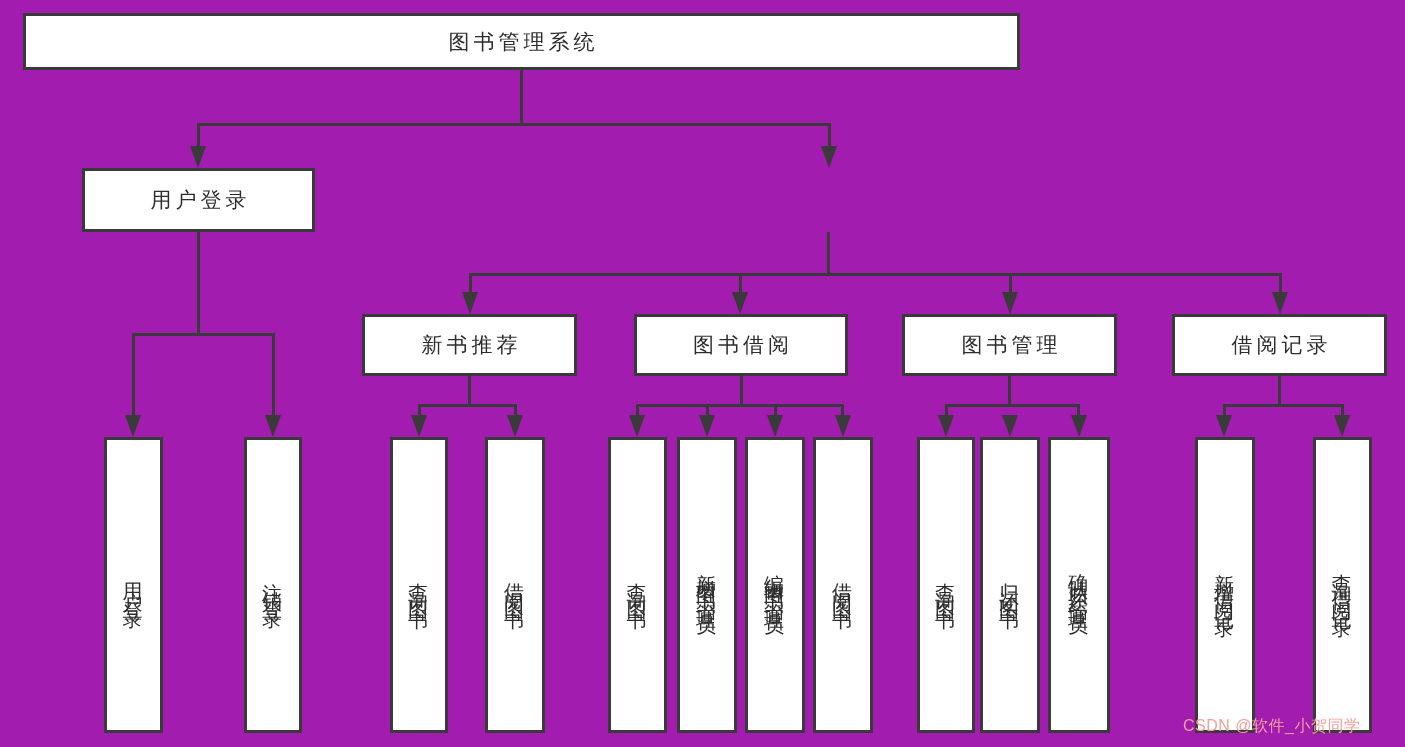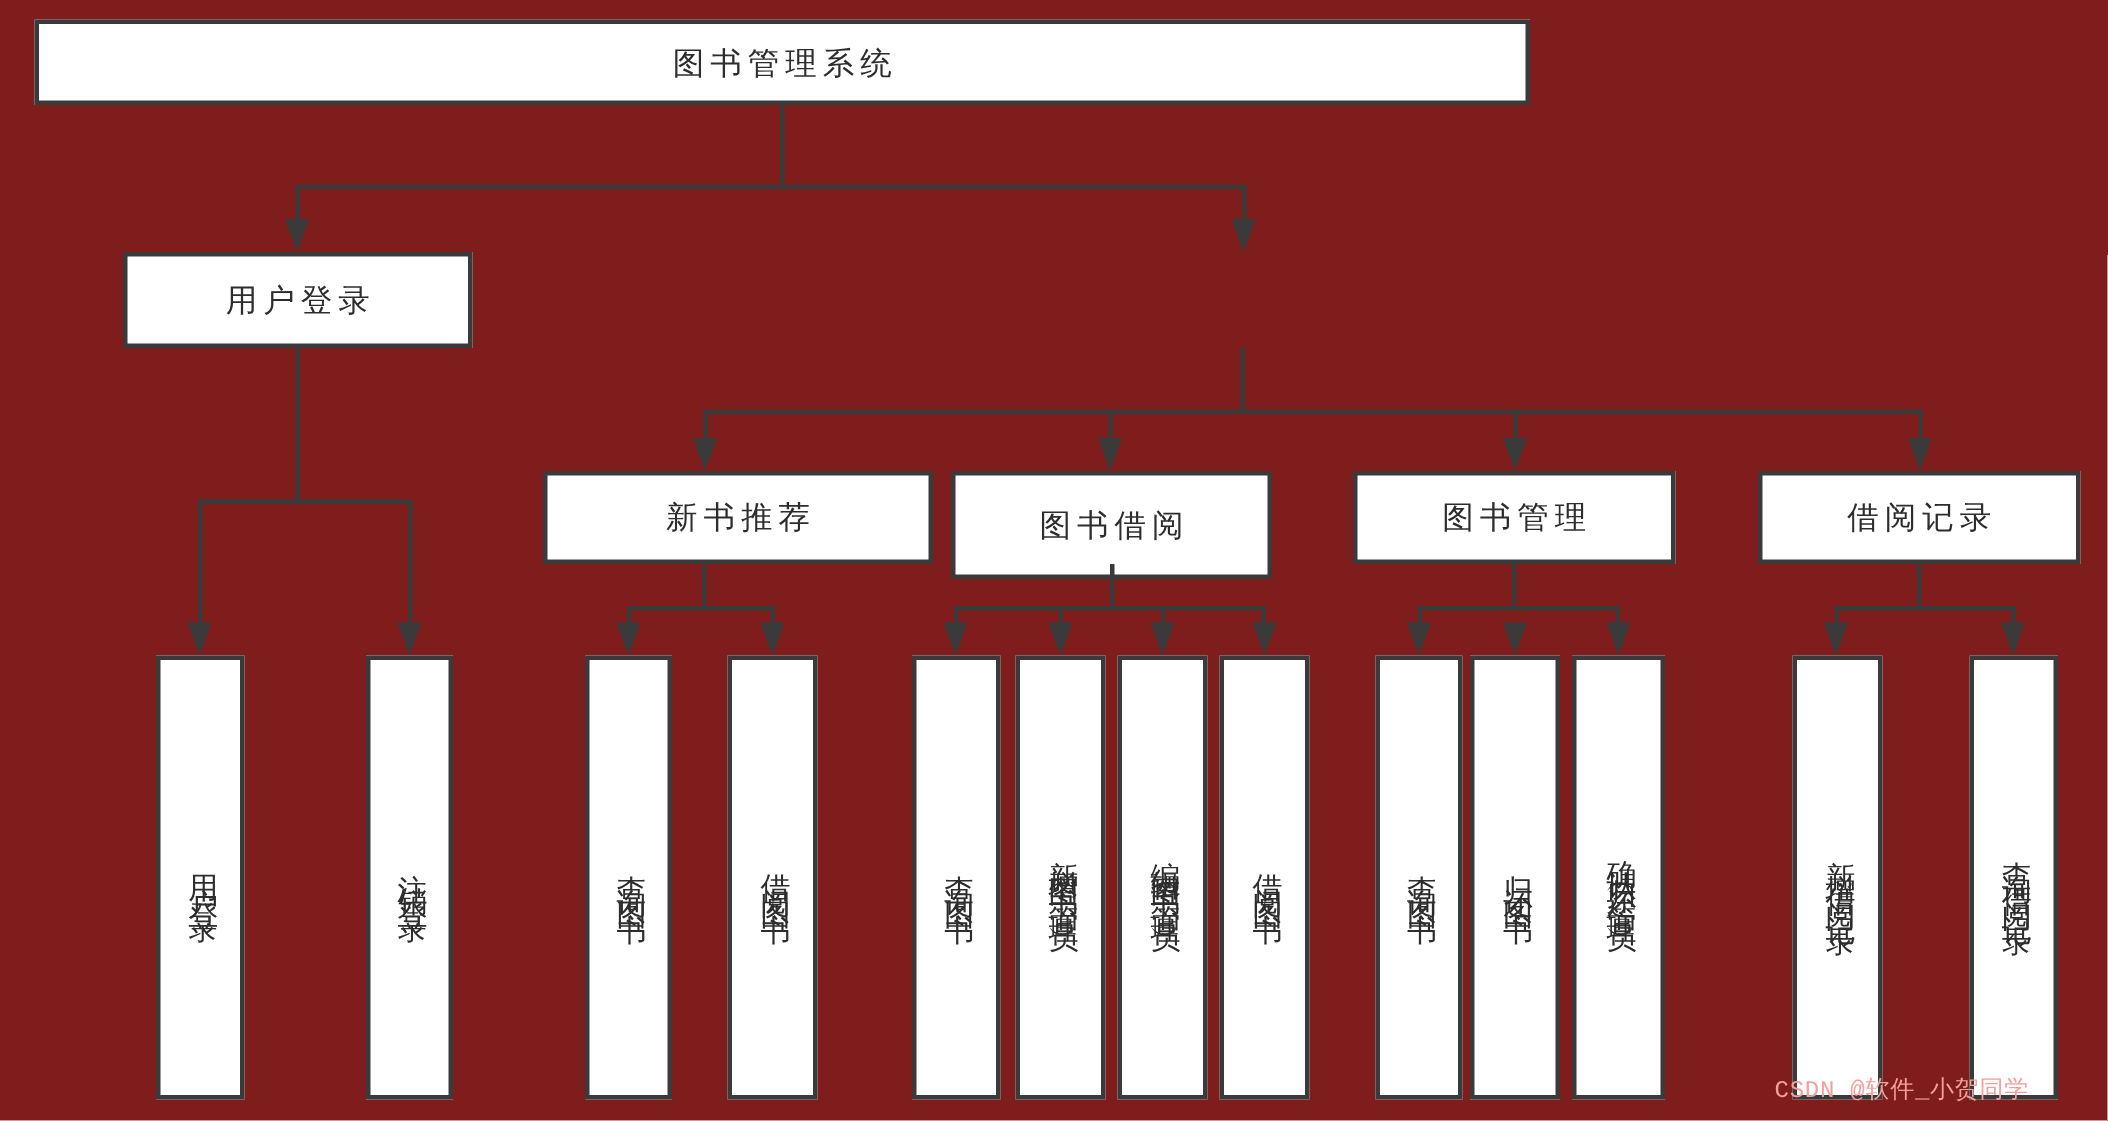--- a/index.html
+++ b/index.html
@@ -1,21 +1,21 @@
 <!DOCTYPE html>
 <html><head>
 <meta charset="utf-8">
 <style>
   html, body { margin: 0; padding: 0; background: #ffffff; }
   .canvas {
     position: relative;
     width: 1405px;
     height: 747px;
-    background: #7f1d1d;
-    font-family: Liberation Mono, monospace;
+    background: #a21caf;
+    font-family: Liberation Sans, sans-serif;
     color: #2d2d2d;
     overflow: hidden;
   }
   .hbox {
     position: absolute;
     box-sizing: border-box;
     border: 3px solid #3a3a3a;
     background: #ffffff;
     display: flex;
     align-items: center;
@@ -95,24 +95,24 @@
   <div class="hline" style="left:469px; top:273px; width:813px;"></div>
   <div class="vline" style="left:469px; top:273px; height:22px;"></div>
   <div class="vline" style="left:739px; top:273px; height:22px;"></div>
   <div class="vline" style="left:1009px; top:273px; height:22px;"></div>
   <div class="vline" style="left:1279px; top:273px; height:22px;"></div>
   <div class="arrow" style="left:462px; top:292px;"></div>
   <div class="arrow" style="left:732px; top:292px;"></div>
   <div class="arrow" style="left:1002px; top:292px;"></div>
   <div class="arrow" style="left:1272px; top:292px;"></div>
 
-  <div class="hbox" style="left:362px; top:314px; width:260px; height:62px;">
+  <div class="hbox" style="left:362px; top:314px; width:215px; height:62px;">
     <span>新书推荐</span>
   </div>
-  <div class="hbox" style="left:634px; top:314px; width:214px; height:72px;">
+  <div class="hbox" style="left:634px; top:314px; width:214px; height:62px;">
     <span>图书借阅</span>
   </div>
   <div class="hbox" style="left:902px; top:314px; width:215px; height:62px;">
     <span>图书管理</span>
   </div>
   <div class="hbox" style="left:1172px; top:314px; width:215px; height:62px;">
     <span>借阅记录</span>
   </div>
 
   <div class="vline" style="left:468px; top:376px; height:31px;"></div>

